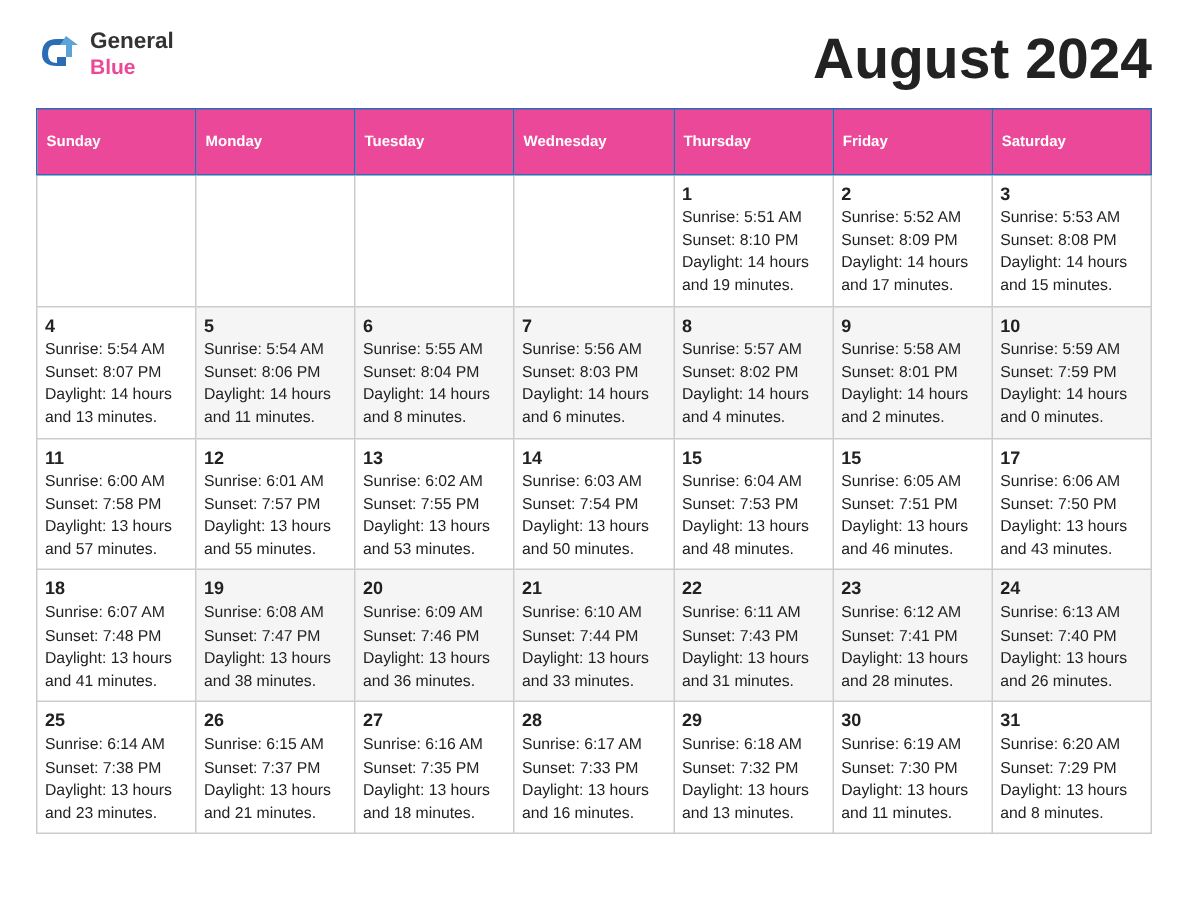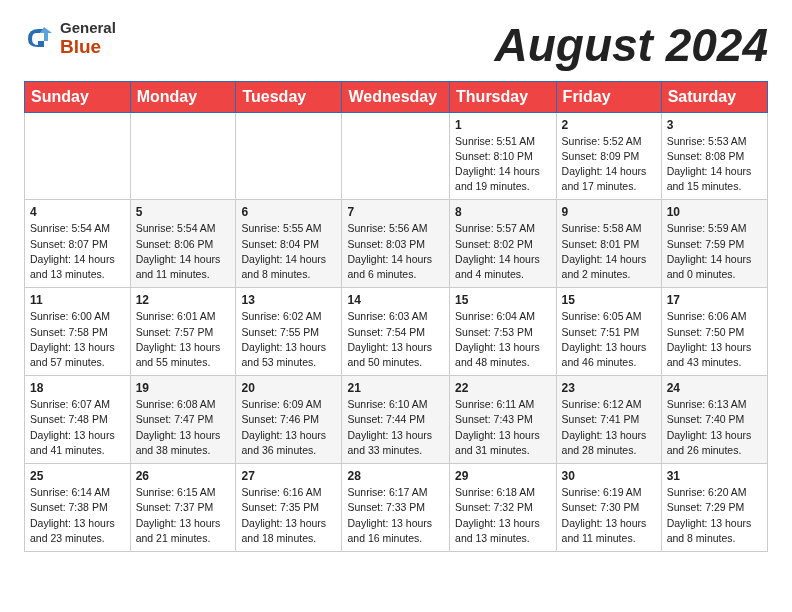--- a/index.html
+++ b/index.html
@@ -25,55 +25,54 @@
       display: flex;
       flex-direction: column;
       line-height: 1.1;
     }
     .logo-general {
       font-size: 15px;
       font-weight: bold;
       color: #333;
     }
     .logo-blue {
-      font-size: 19px;
-      font-weight: bold;
-      color: #c2410c;
+      font-size: 14px;
+      font-weight: bold;
+      color: #ec4899;
     }
     .logo-icon {
       width: 32px;
       height: 32px;
       margin-right: 4px;
     }
     .title-area {
       text-align: right;
     }
     .cal-title {
-      font-size: 46px;
+      font-size: 38px;
       font-weight: bold;
       color: #222;
       line-height: 1.1;
-      font-style: italic;
     }
     .cal-subtitle {
       font-size: 15px;
       color: #444;
       margin-top: 2px;
     }
     table {
       width: 100%;
       border-collapse: collapse;
       font-size: 11px;
     }
     thead tr th {
-      background: #ef4444;
+      background: #ec4899;
       color: #fff;
-      font-size: 16px;
-      font-weight: bold;
-      padding: 6px 6px;
+      font-size: 10px;
+      font-weight: bold;
+      padding: 16px 6px;
       text-align: left;
       border: 1px solid #2a6db5;
     }
     tbody tr td {
       border: 1px solid #ccc;
       vertical-align: top;
       padding: 5px 5px 5px 5px;
       width: 108px;
       min-height: 80px;
       background: #fff;

